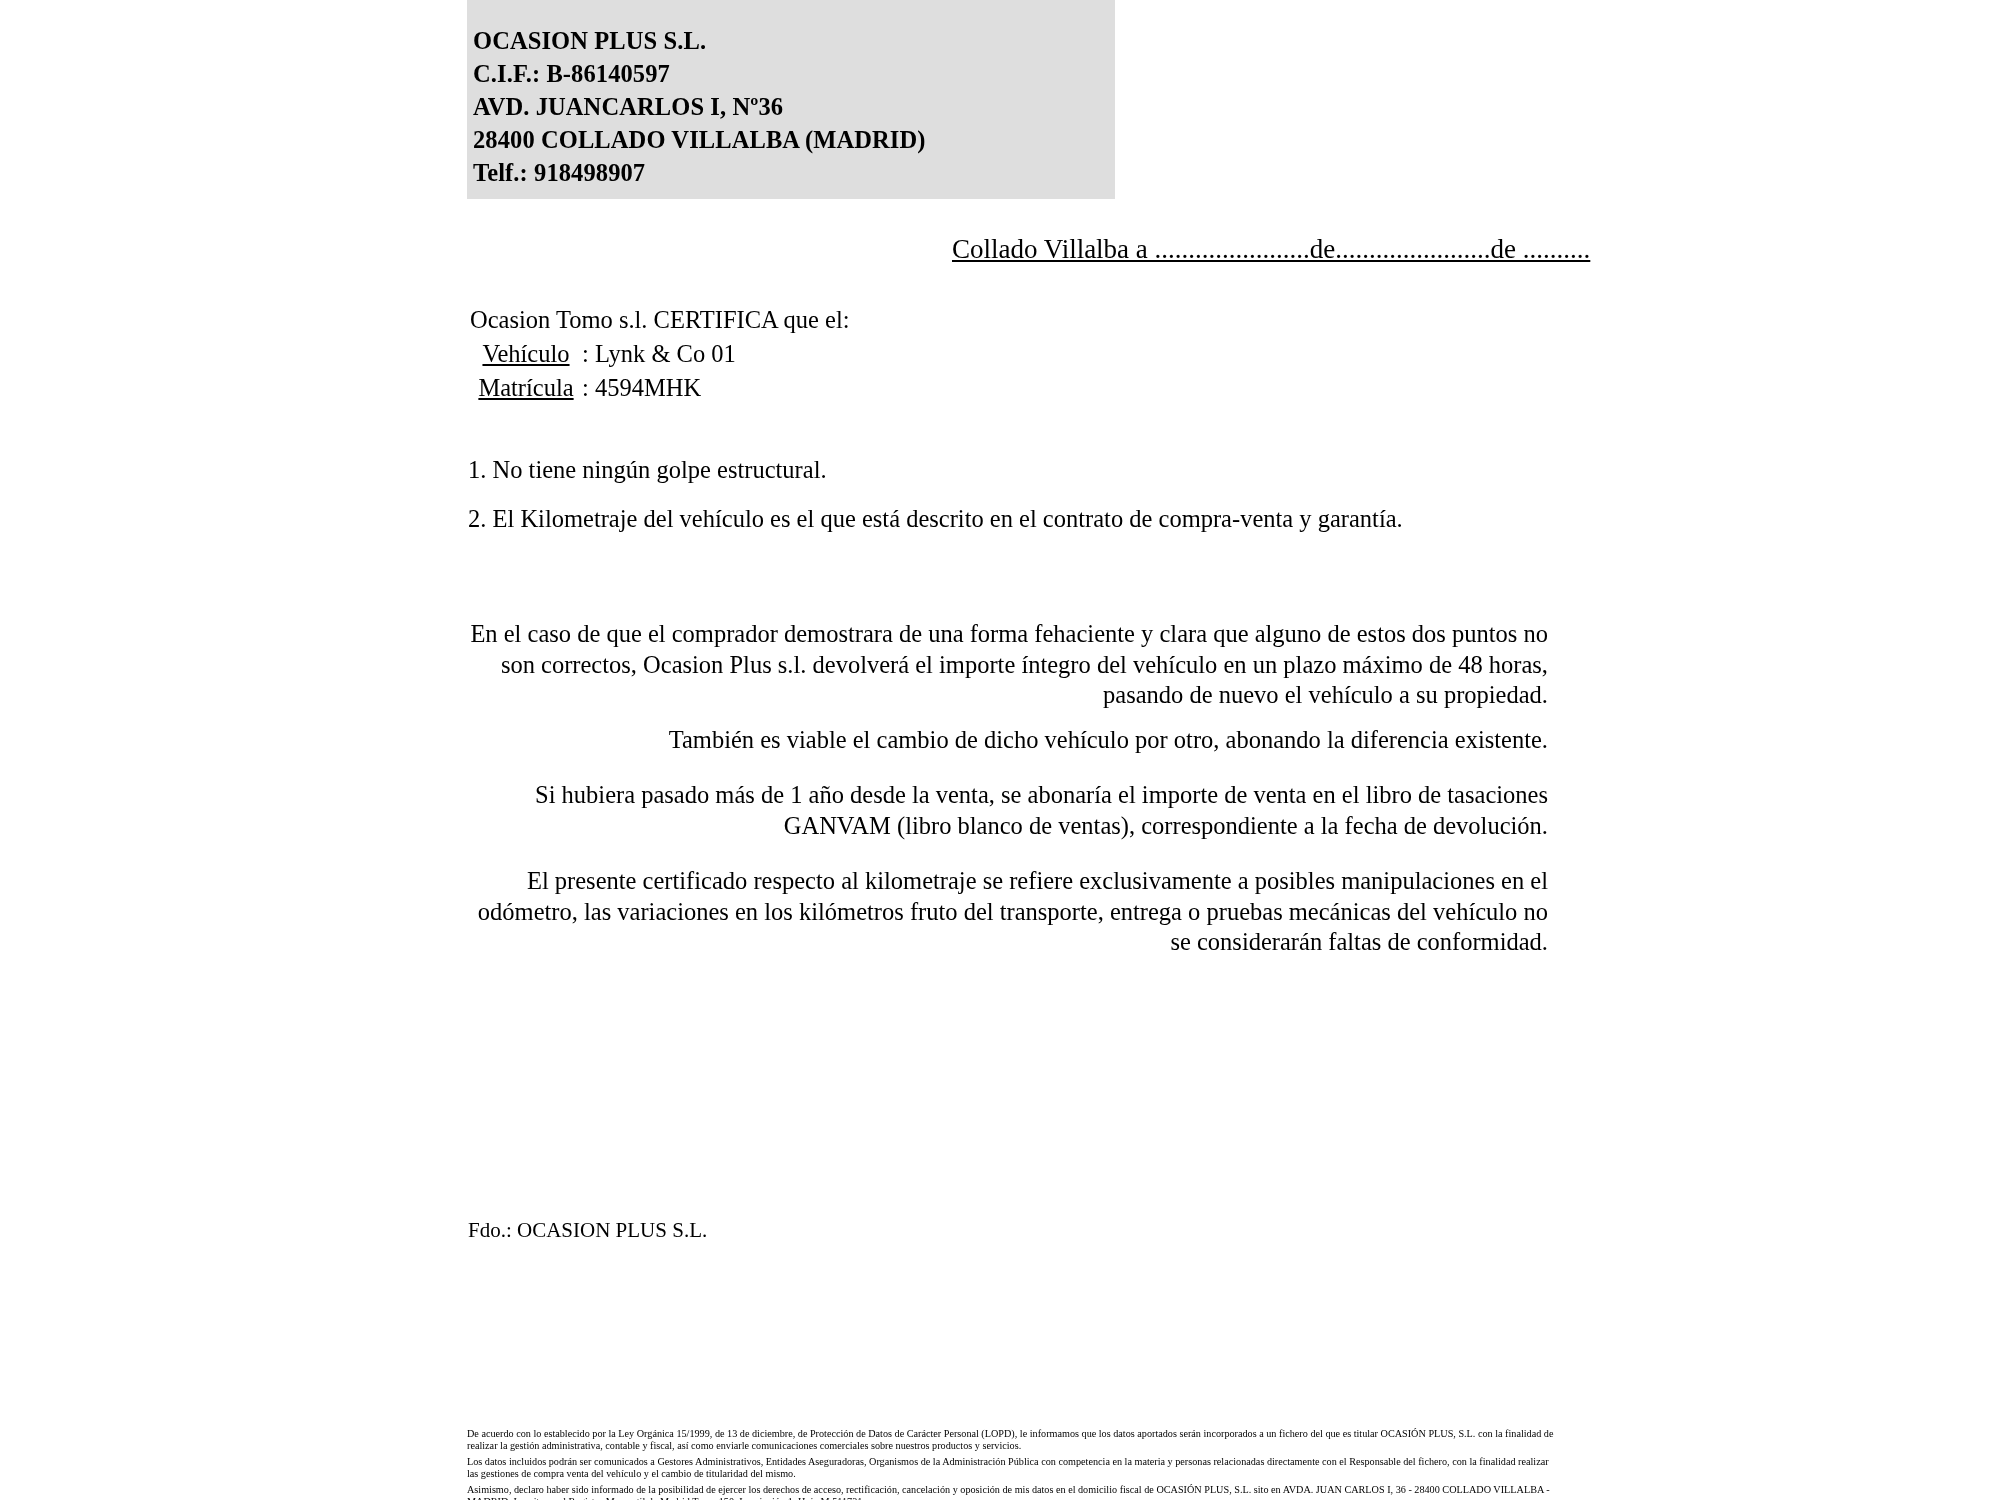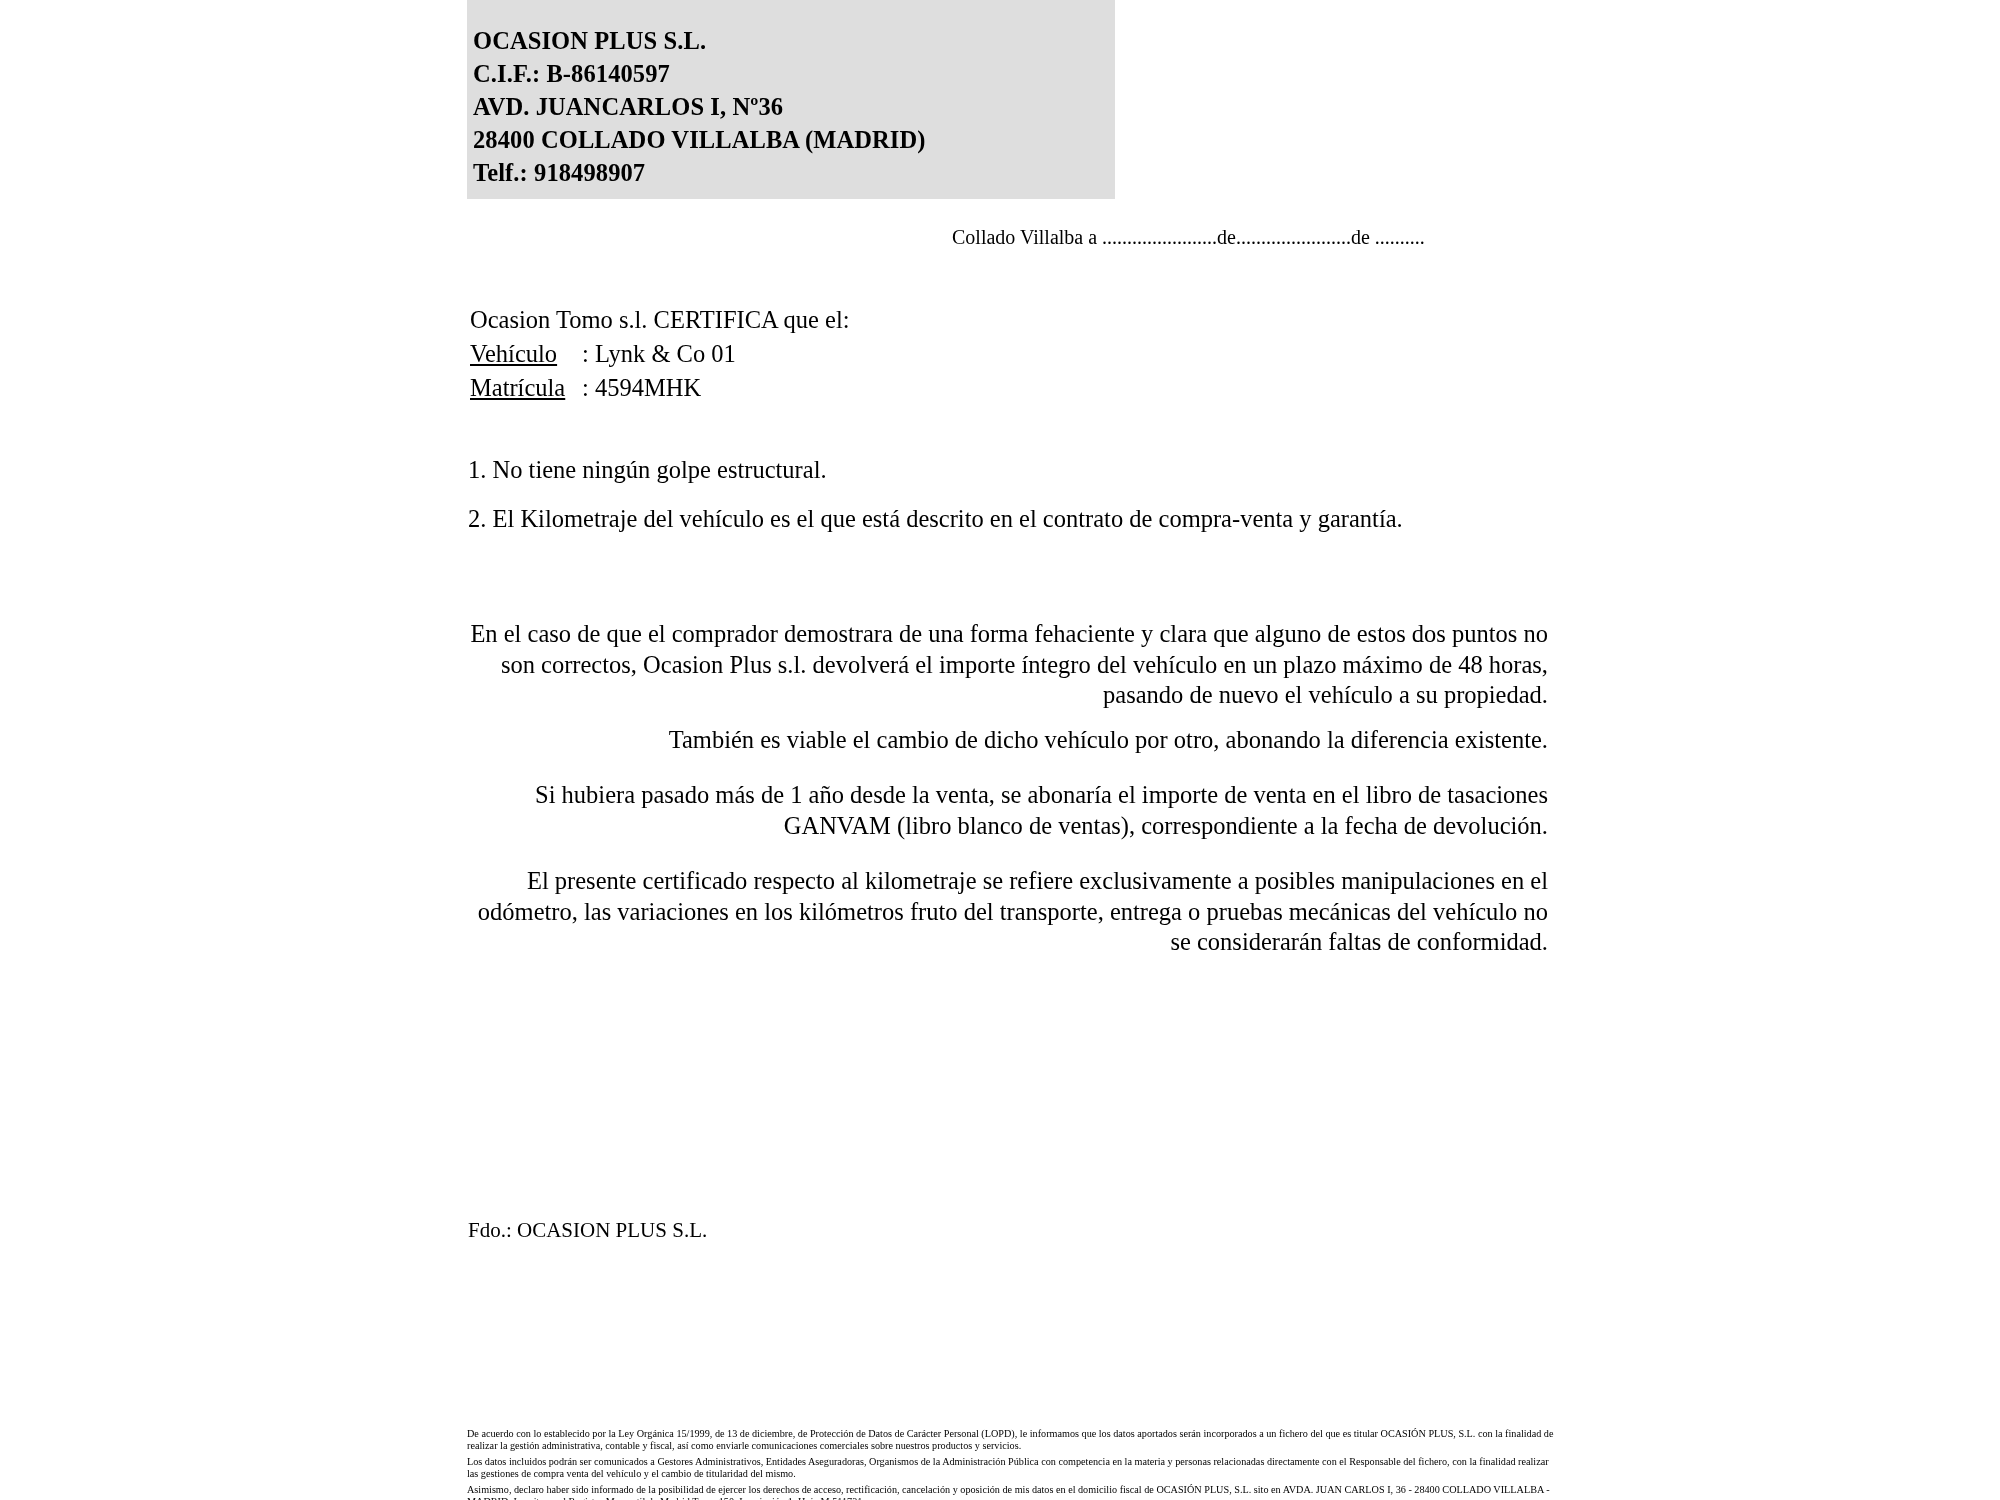--- a/index.html
+++ b/index.html
@@ -40,41 +40,43 @@
     font-size: 24.5px;
     line-height: 33px;
     letter-spacing: 0.1px;
     white-space: nowrap;
   }
 
   
   .date-line {
     position: absolute;
     left: 952px;
-    top: 222px;
-    font-size: 20px;
+    top: 234px;
+    font-size: 27px;
     line-height: 30px;
     white-space: nowrap;
+    text-decoration: underline;
   }
 
   
   .certifies {
     position: absolute;
     left: 470px;
     top: 303px;
     font-size: 24.5px;
     line-height: 34px;
   }
   .cert-row {
     white-space: nowrap;
   }
   .lbl {
     display: inline-block;
     width: 112px;
     text-decoration: underline;
+    text-align: center;
   }
 
   
   .point {
     position: absolute;
     left: 468px;
     font-size: 24.5px;
     line-height: 32px;
     white-space: nowrap;
     text-align: center;

